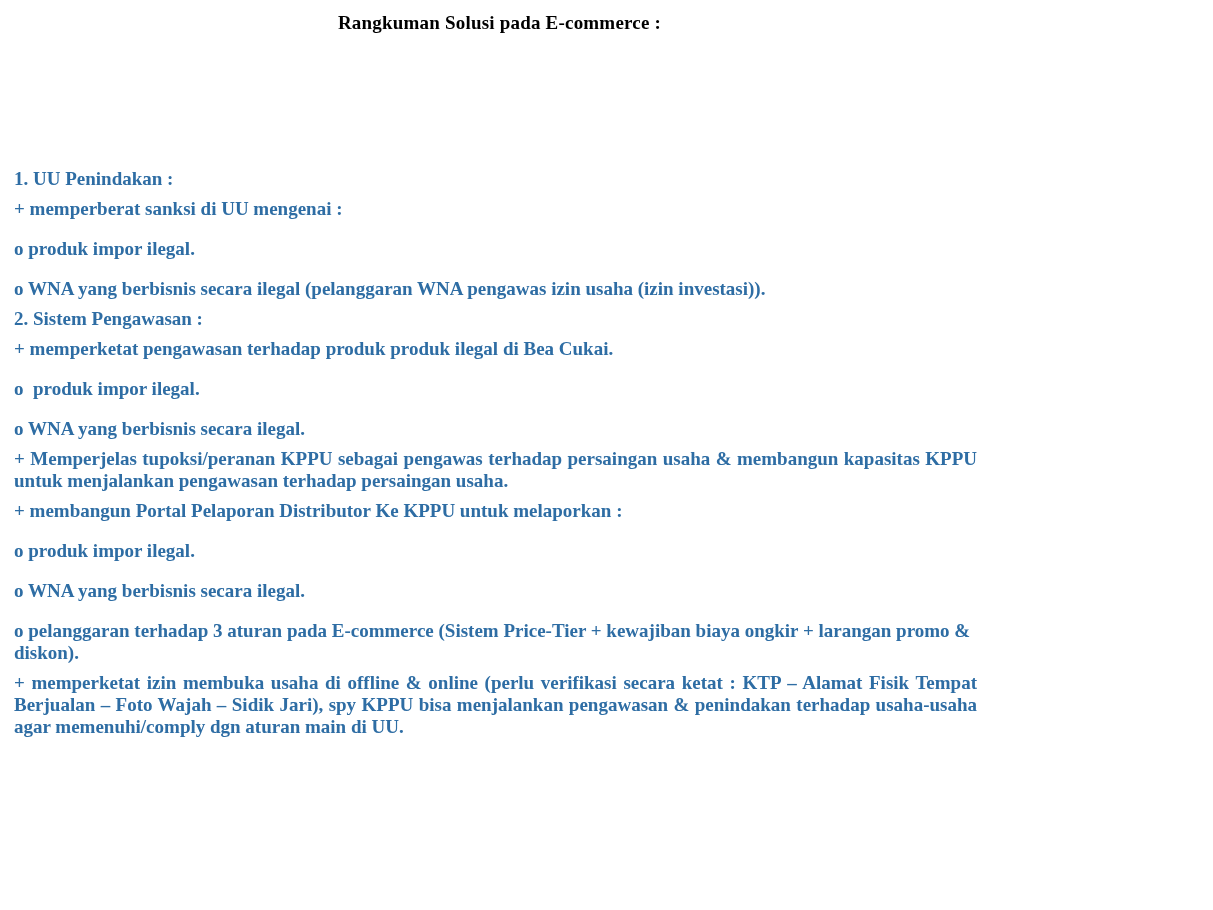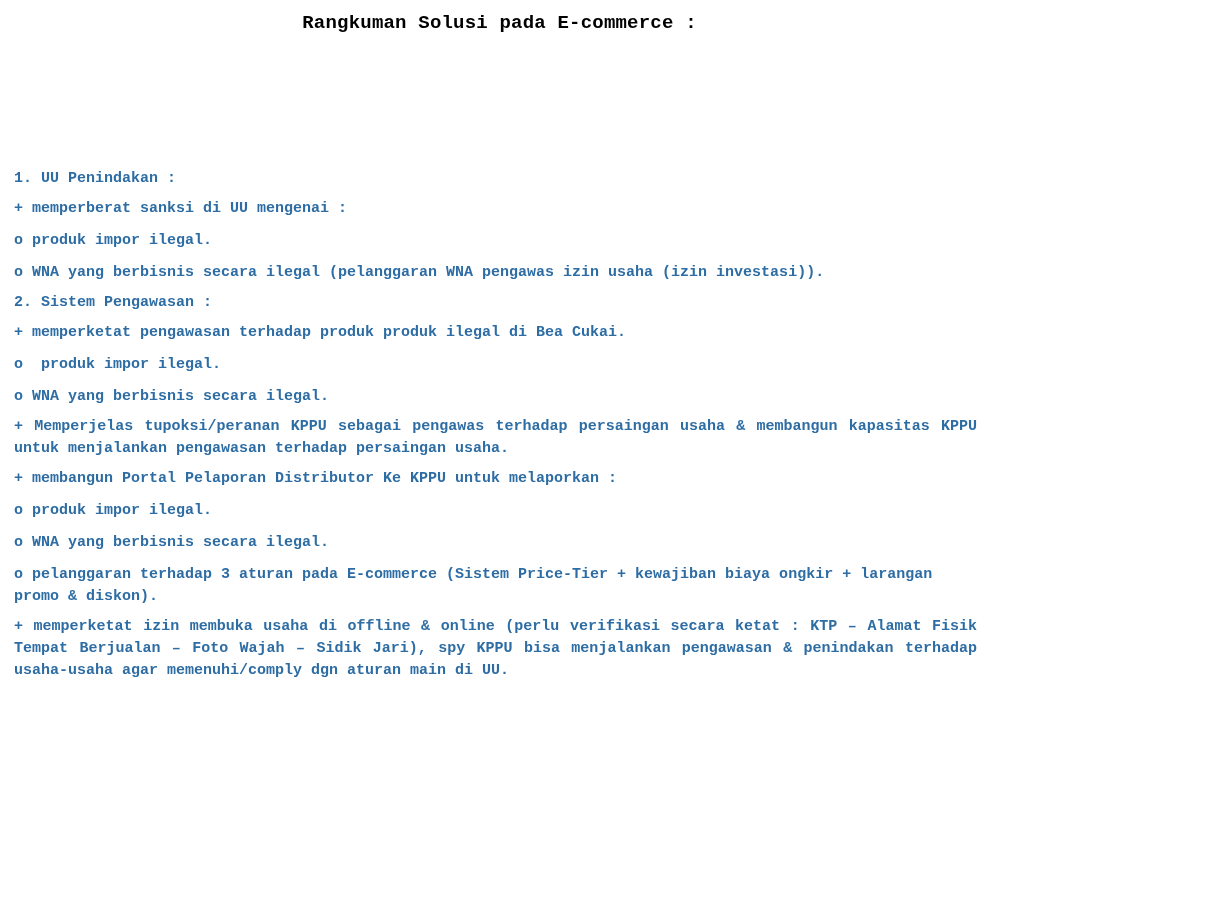--- a/index.html
+++ b/index.html
@@ -5,49 +5,49 @@
   html, body {
     margin: 0;
     padding: 0;
     background: #ffffff;
   }
   .page {
     position: relative;
     width: 999px;
     height: 910px;
     background: var(--background, #ffffff);
-    font-family: Liberation Mono, monospace;
+    font-family: Liberation Serif, serif;
     overflow: hidden;
   }
   .doc-title {
     position: absolute;
     top: 12px;
     left: 0;
     width: 100%;
     text-align: center;
     font-size: 19px;
     font-weight: bold;
     color: var(--title-text, #000000);
     letter-spacing: 0.2px;
   }
   .content {
     position: absolute;
     top: 168px;
     left: 14px;
     right: 22px;
-    font-size: 15px;
+    font-size: 19px;
     line-height: 22px;
     font-weight: bold;
     color: var(--body-text, #2E6DA4);
   }
   .para { margin: 0; }
   .heading { margin-top: 8px; }
   .section:first-of-type .heading { margin-top: 0; }
   .plus { margin-top: 8px; }
-  .sub { margin-top: 10px; white-space: pre-wrap; }
+  .sub { margin-top: 18px; white-space: pre-wrap; }
   .justify { text-align: justify; text-justify: inter-word; }
 </style>
 </head>
 <body>
 
 <div class="page">
 
   <div class="doc-title">Rangkuman Solusi pada E-commerce :</div>
 
   <div class="content">

